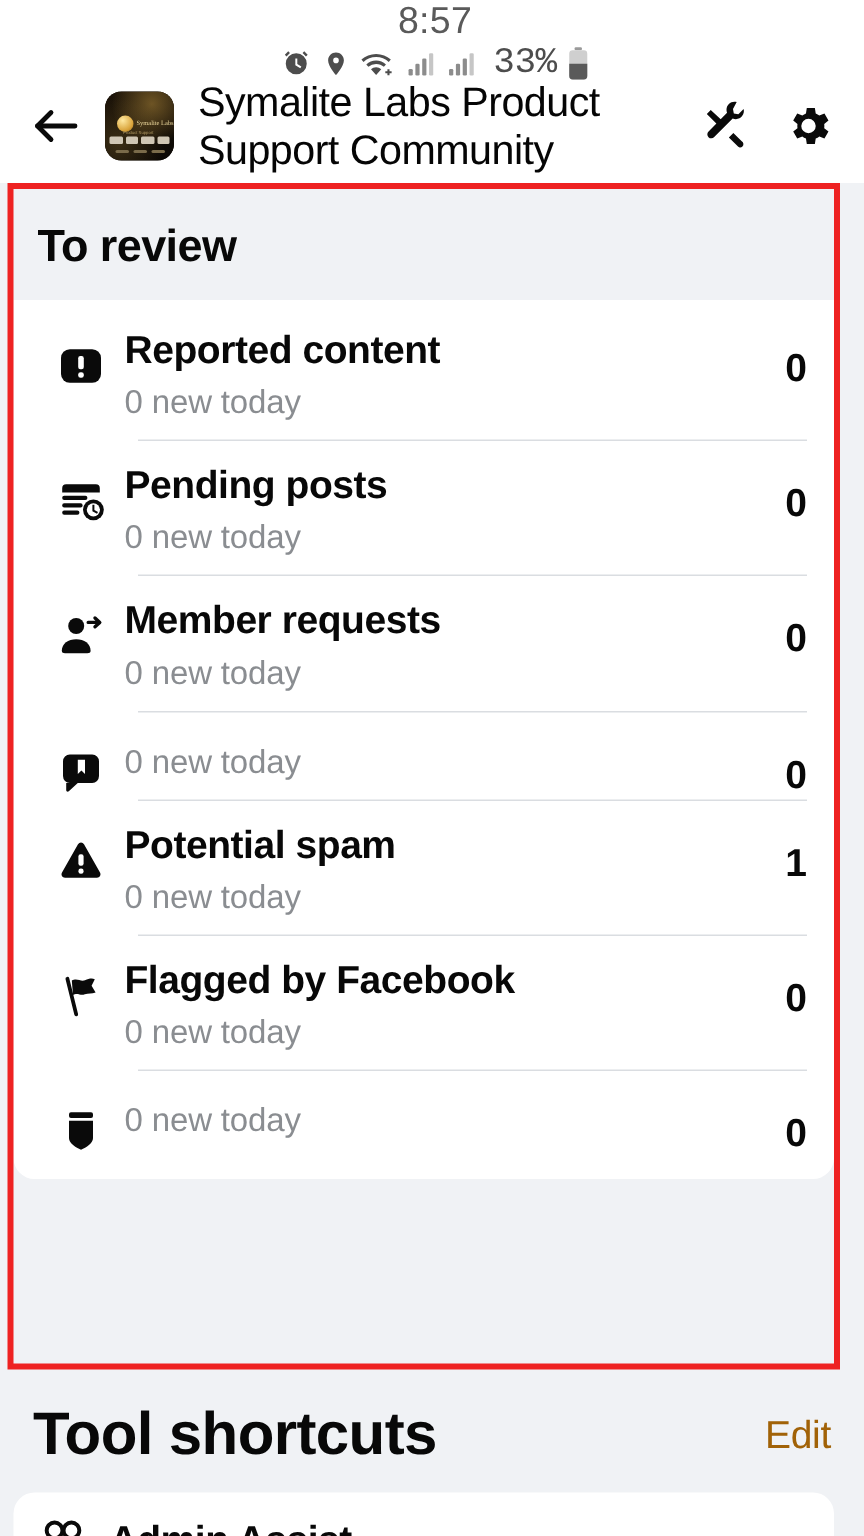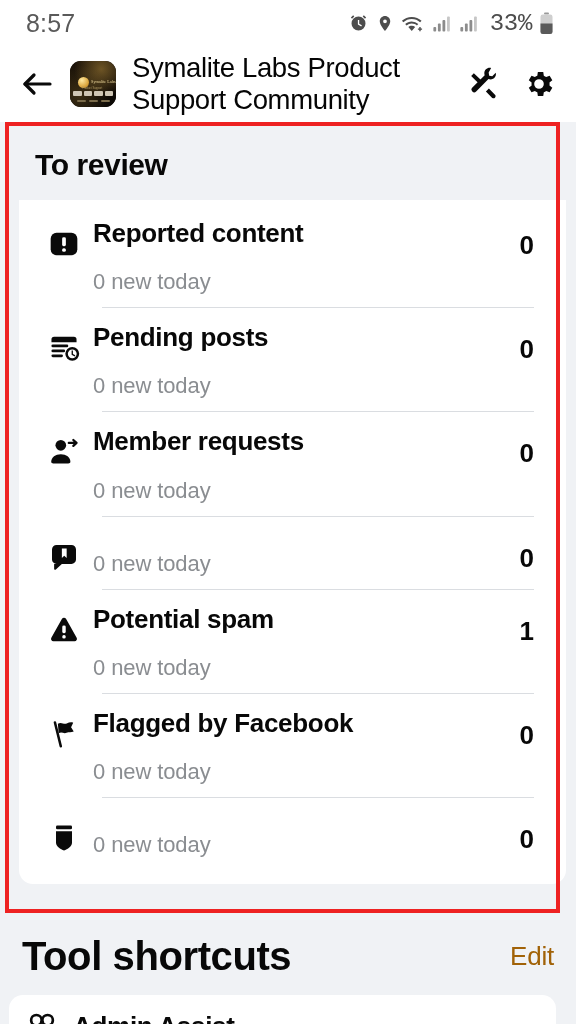--- a/index.html
+++ b/index.html
@@ -19,20 +19,21 @@
   }
 
   
   .status-bar {
     height: 46px;
     background: #ffffff;
     display: flex;
     align-items: center;
     justify-content: space-between;
     padding: 0 22px 0 26px;
+    flex-direction: column;
   }
   .status-time {
     font-size: 25px;
     color: #5a5a5a;
     letter-spacing: .2px;
   }
   .status-icons {
     display: flex;
     align-items: center;
     gap: 7px;
@@ -143,38 +144,38 @@
     height: 791px;
     border: 4px solid #ee2222;
     background: transparent;
     pointer-events: none;
     z-index: 5;
   }
 
   
   .review-wrap {
     position: absolute;
-    left: 19px;
+    left: 9px;
     top: 126px;
     width: 547px;
   }
   .review-head {
     background: #f0f2f5;
     padding: 22px 16px 18px 16px;
   }
   .review-head h2 {
     font-size: 30px;
     font-weight: bold;
     color: #080808;
     letter-spacing: -0.4px;
   }
   .review-card {
     background: #ffffff;
     border-radius: 0 0 14px 14px;
-    padding: 4px 14px 14px 0;
+    padding: 4px 0 14px 0;
   }
   .review-row {
     position: relative;
     display: flex;
     align-items: flex-start;
     padding: 14px 18px 0 16px;
   }
   .row-icon {
     width: 58px;
     flex: 0 0 58px;
@@ -191,21 +192,21 @@
   .row-title {
     font-size: 26px;
     font-weight: bold;
     color: #080808;
     letter-spacing: -0.3px;
     line-height: 1.2;
   }
   .row-sub {
     font-size: 22px;
     color: #8a8d91;
-    margin-top: 20px;
+    margin-top: 6px;
     letter-spacing: -0.1px;
   }
   .row-count {
     flex: 0 0 auto;
     font-size: 26px;
     font-weight: bold;
     color: #080808;
     padding-top: 12px;
     min-width: 18px;
     text-align: right;

